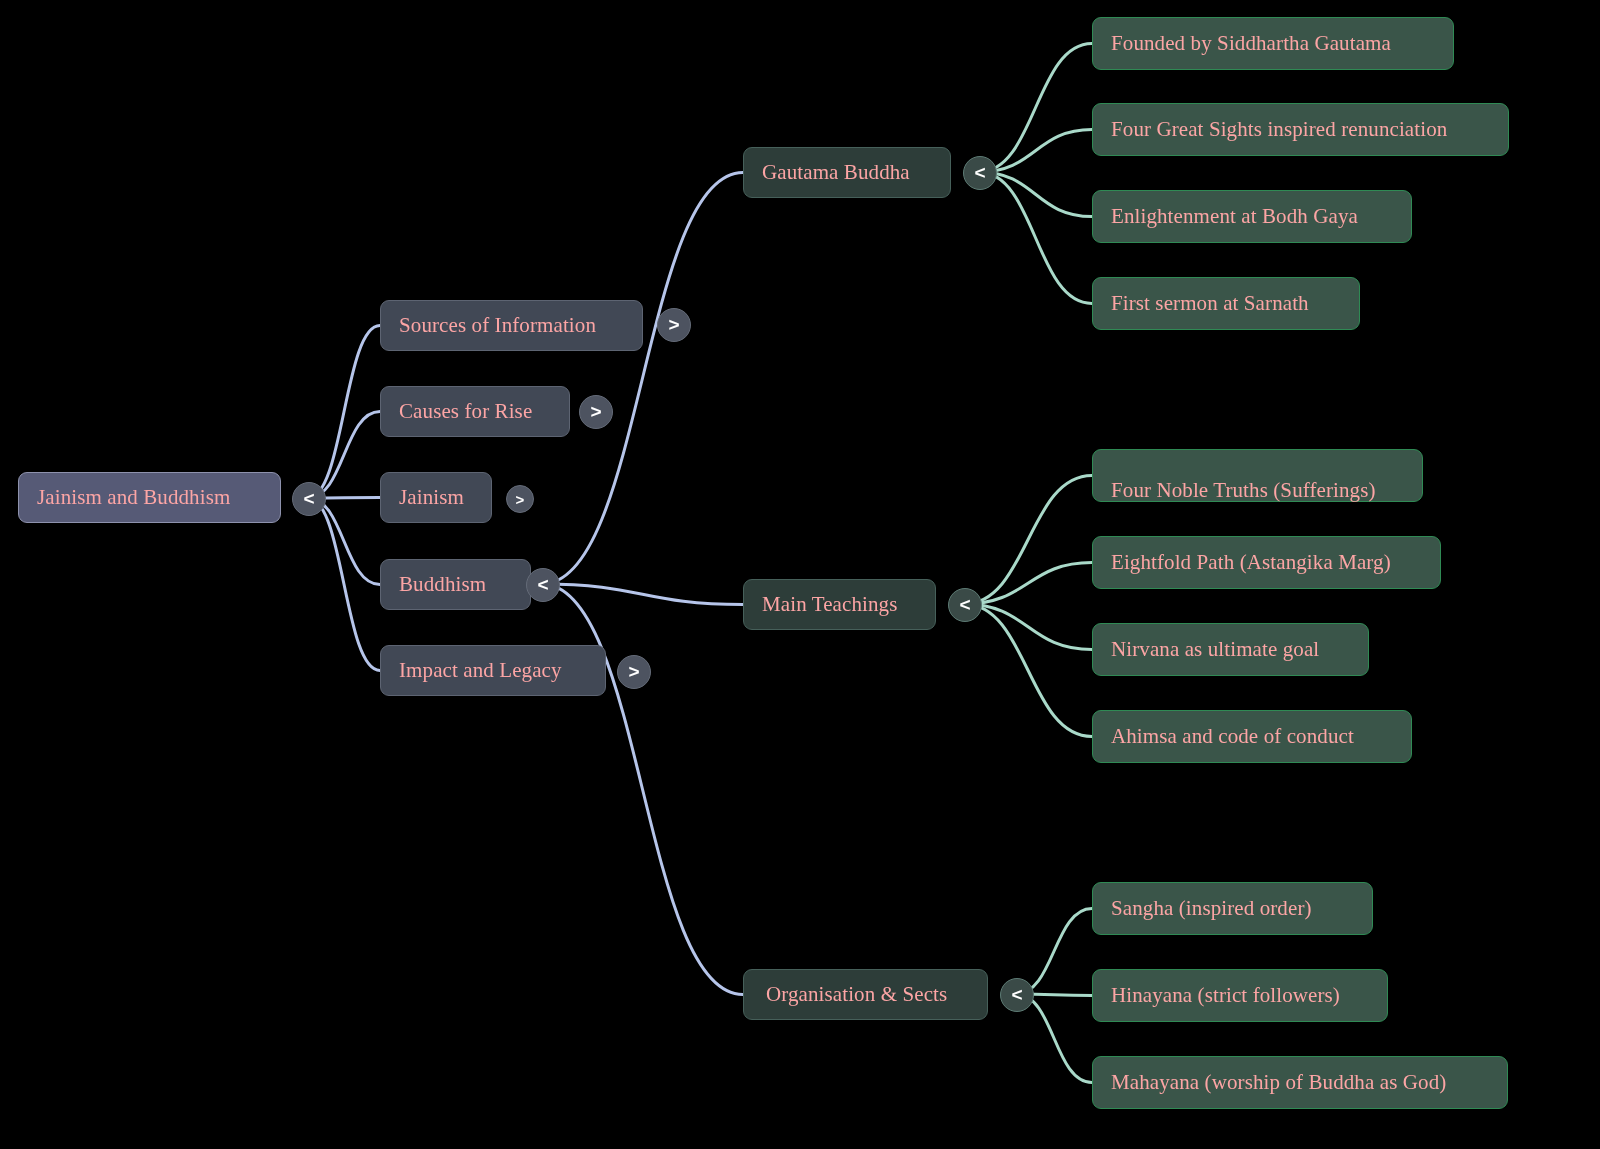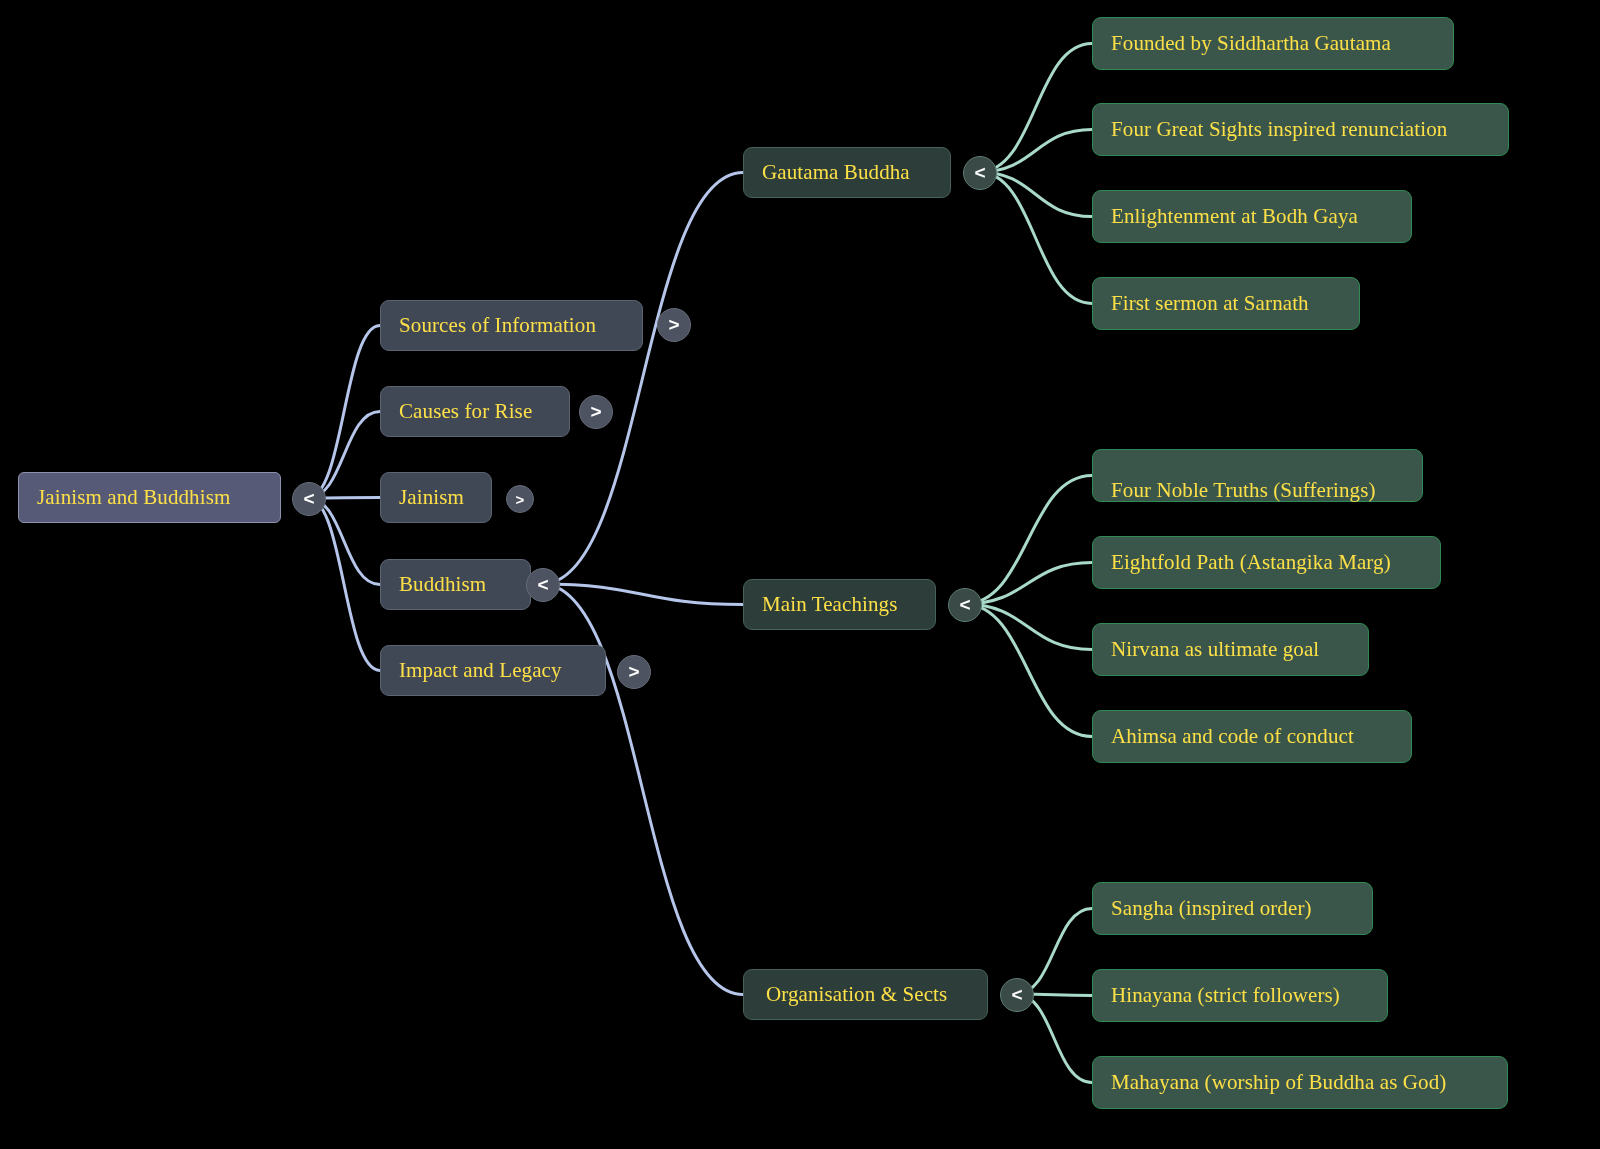--- a/index.html
+++ b/index.html
@@ -29,21 +29,21 @@
     height: 1149px;
     pointer-events: none;
   }
   .node {
     position: absolute;
     box-sizing: border-box;
     display: flex;
     align-items: center;
     border-radius: 9px;
     padding: 0 18px;
-    color: #fde047;
+    color: #fca5a5;
     font-size: 21px;
     line-height: 1;
     white-space: nowrap;
     letter-spacing: 0.1px;
   }
   .node.root {
     background: #565a76;
     border: 1px solid #8e92ad;
     font-size: 21px;
   }
@@ -105,21 +105,21 @@
         <path d="M979,172 C1035.5,172 1035.5,303.5 1092,303.5"></path>
         <path d="M964,604 C1028,604 1028,475.5 1092,475.5"></path>
         <path d="M964,604 C1028,604 1028,562.5 1092,562.5"></path>
         <path d="M964,604 C1028,604 1028,649.5 1092,649.5"></path>
         <path d="M964,604 C1028,604 1028,736.5 1092,736.5"></path>
         <path d="M1016,994 C1054,994 1054,908.5 1092,908.5"></path>
         <path d="M1016,994 C1054,994 1054,995.5 1092,995.5"></path>
         <path d="M1016,994 C1054,994 1054,1082.5 1092,1082.5"></path>
       </g>
   </svg>
-<div class="node root" style="left: 18px; top: 472px; width: 263px; height: 51px; border-radius: 6px;">
+<div class="node root" style="left: 18px; top: 472px; width: 263px; height: 51px;">
       <span>Jainism and Buddhism</span>
     </div>
     <div class="badge blue" style="left: 292px; top: 482px; width: 32px; height: 32px; font-size: 19px;">&lt;</div>
     <div class="node lvl2" style="left: 380px; top: 300px; width: 263px; height: 51px;">
       <span>Sources of Information</span>
     </div>
     <div class="badge blue" style="left: 657px; top: 308px; width: 32px; height: 32px; font-size: 19px;">&gt;</div>
     <div class="node lvl2" style="left: 380px; top: 386px; width: 190px; height: 51px;">
       <span>Causes for Rise</span>
     </div>

